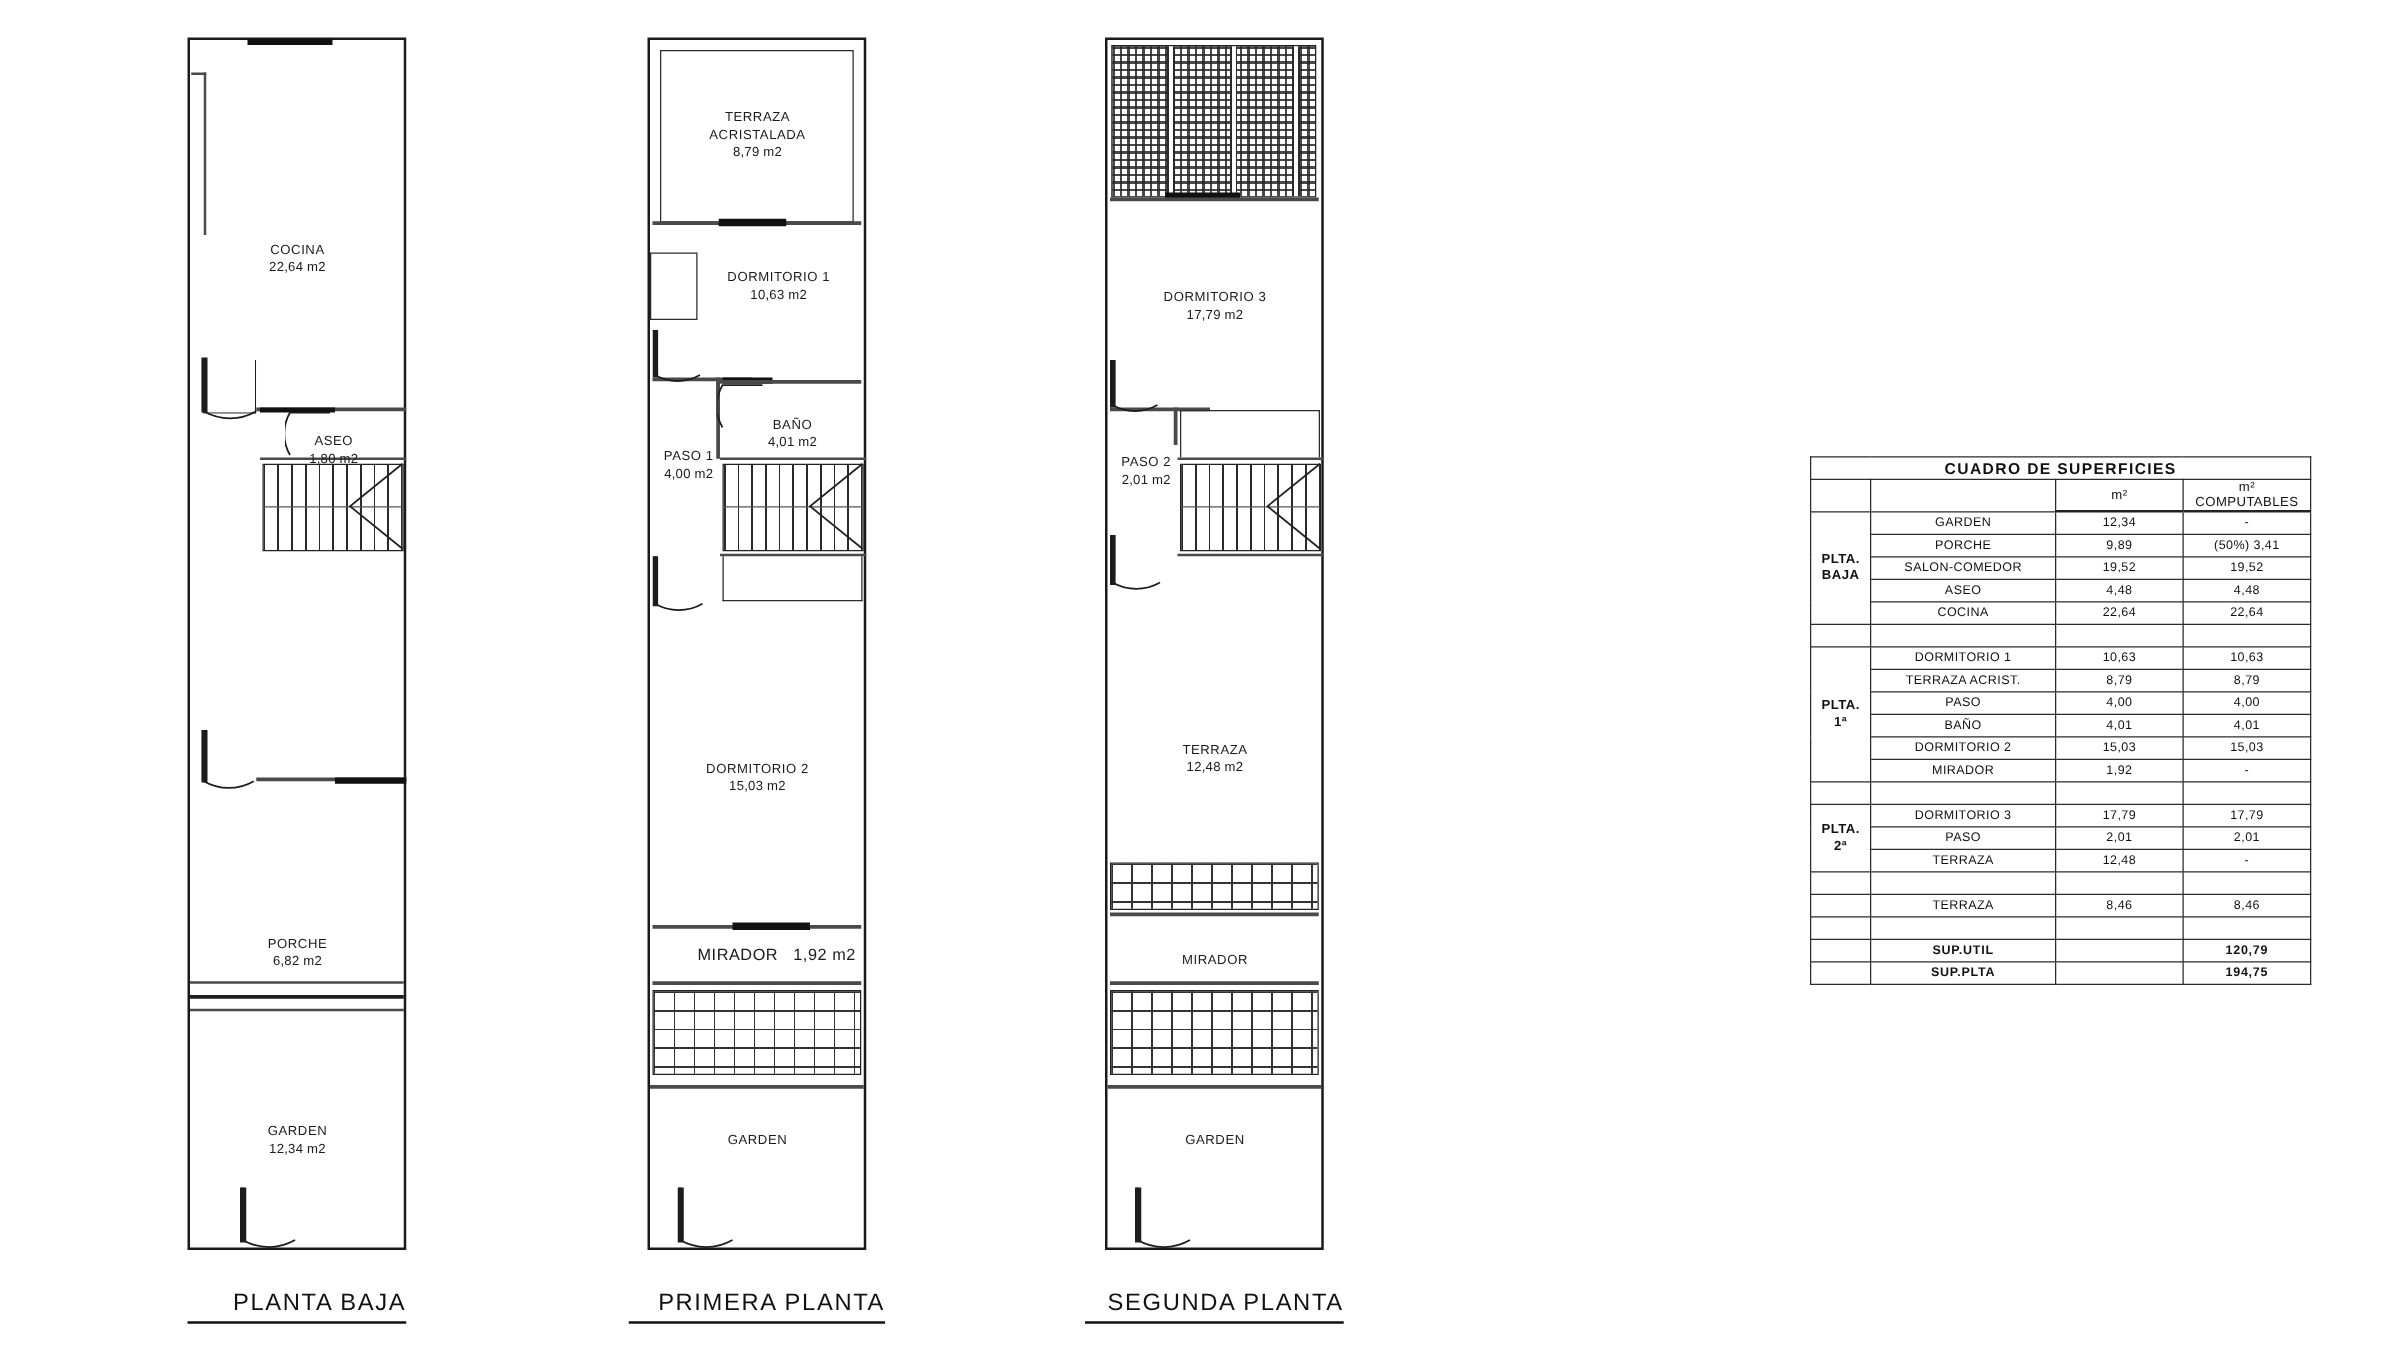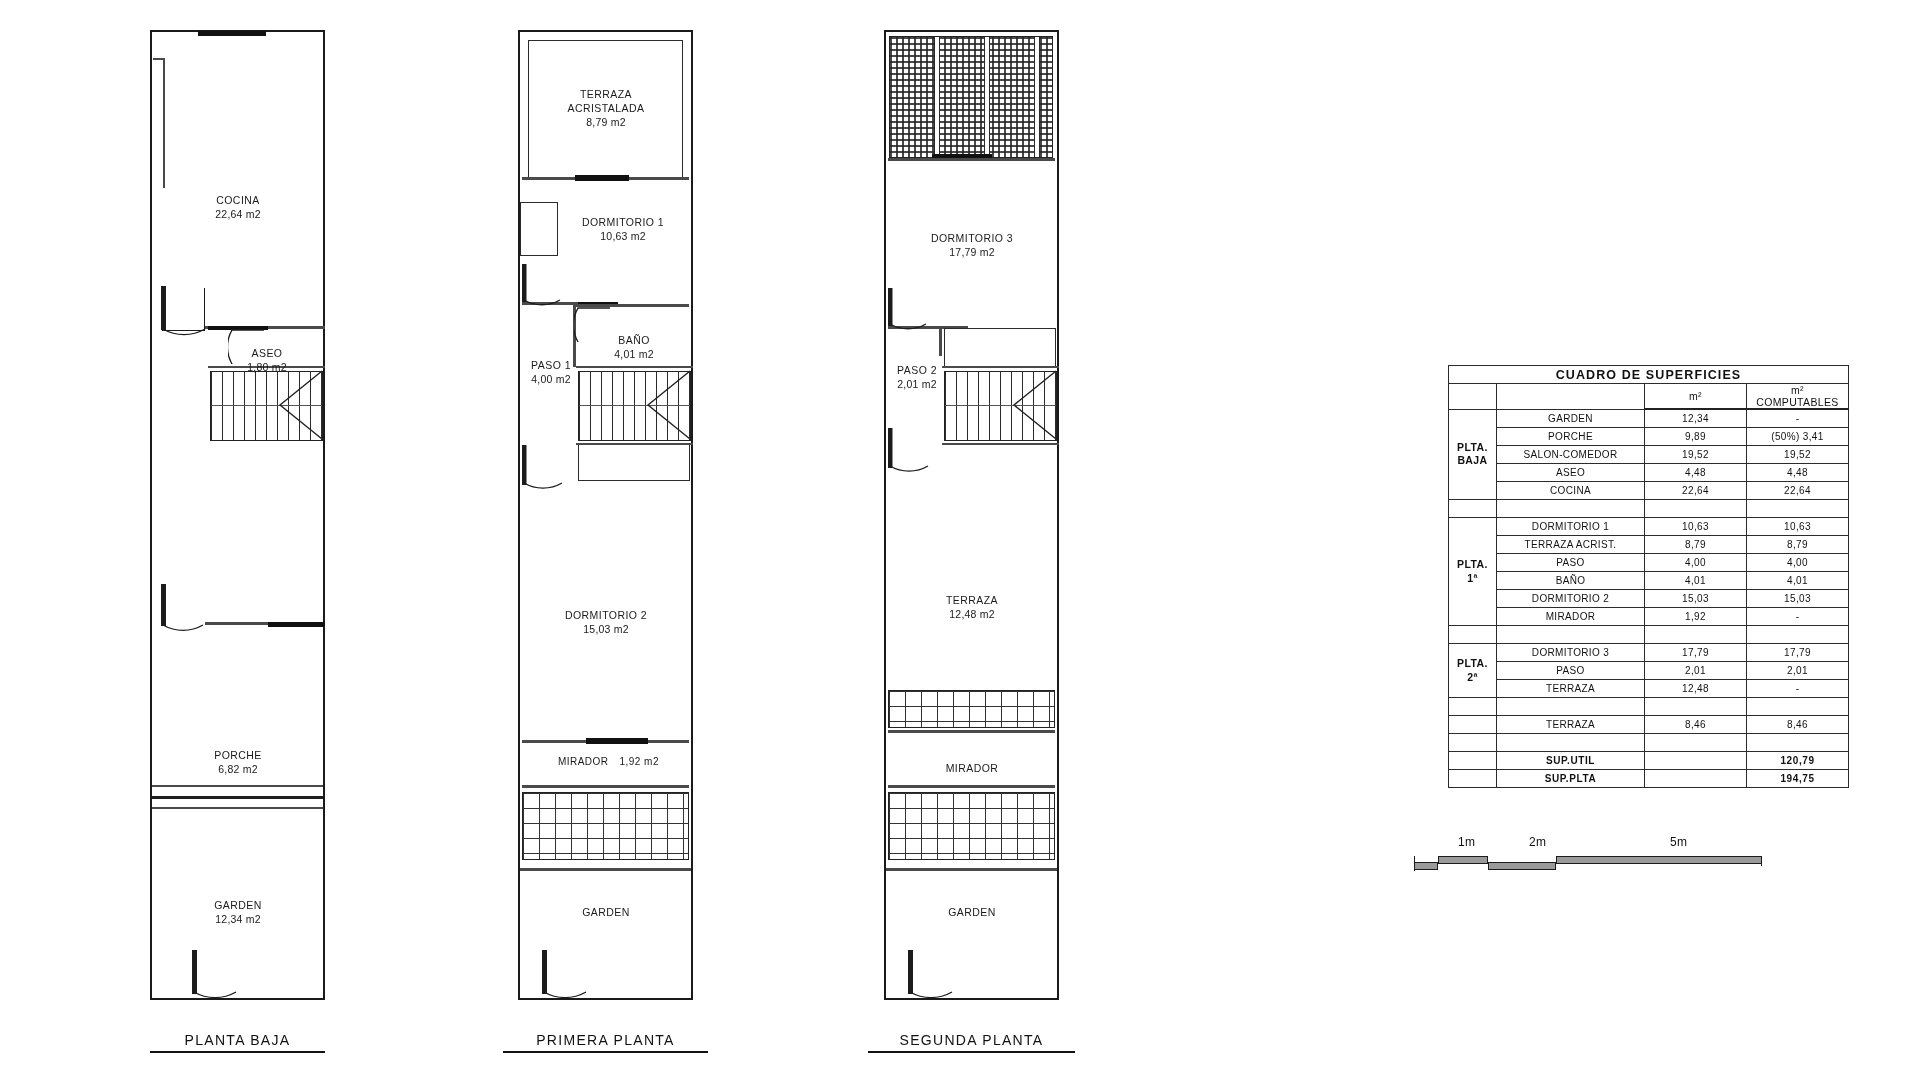--- a/index.html
+++ b/index.html
@@ -23,21 +23,21 @@
   .lintel{position:absolute;background:#111;}
 
   
   .lbl{
     position:absolute;text-align:center;line-height:1.32;
     font-size:10.5px;letter-spacing:.45px;color:#1a1a1a;
     white-space:pre-line;pointer-events:none;
   }
   .lbl .area{display:block;letter-spacing:.2px;}
   .lbl-inline{
-    position:absolute;font-size:10px;letter-spacing:.45px;color:#1a1a1a;
+    position:absolute;font-size:13px;letter-spacing:.45px;color:#1a1a1a;
     white-space:nowrap;
   }
 
   
   .stair{position:absolute;border:1.6px solid #222;box-sizing:border-box;background:#fff;}
   .steps{position:absolute;left:0;top:0;width:100%;height:100%;
     background:repeating-linear-gradient(to right,
       #2a2a2a 0px,#2a2a2a 1.4px,transparent 1.4px,transparent 11px);}
   .midline{position:absolute;background:#555;height:1.4px;left:0;right:0;}
 
@@ -65,21 +65,21 @@
       repeating-linear-gradient(to bottom,#2a2a2a 0 2px,transparent 2px 6px);
     background-blend-mode:multiply;opacity:.85;
   }
   .meshbars{position:absolute;inset:0;
     background:repeating-linear-gradient(to right,transparent 0 44px,#ffffff 44px 50px);}
   .meshbars-line{position:absolute;inset:0;
     background:repeating-linear-gradient(to right,transparent 0 44px,#2a2a2a 44px 45.4px,transparent 45.4px 48.6px,#2a2a2a 48.6px 50px);}
 
   
   .plantitle{
-    position:absolute;text-align:center;font-size:14px;letter-spacing:1.3px;
+    position:absolute;text-align:right;font-size:19px;letter-spacing:1.3px;
     color:#111;padding-bottom:3px;border-bottom:2px solid #111;
   }
 
   
   .table-wrap{position:absolute;margin-left:15px;}
   table.surf{
     border-collapse:collapse;table-layout:fixed;width:100%;
     font-size:10px;letter-spacing:.35px;color:#111;
   }
   table.surf td{
@@ -476,26 +476,14 @@
           <tr>
             <td class="noborder"></td>
             <td class="total">SUP.PLTA</td>
             <td></td>
             <td class="total">194,75</td>
           </tr>
         </tbody>
     </table>
   </div>
 
-  <div class="scalebar" style="left:1412px;top:815px;width:430px;height:55px;">
-    <div class="sb-lbl" style="left:46px;top:20px;">1m</div>
-    <div class="sb-lbl" style="left:117px;top:20px;">2m</div>
-    <div class="sb-lbl" style="left:258px;top:20px;">5m</div>
-
-    <div class="sb-seg" style="left:2px;top:47px;width:24px;height:8px;background:#9a9a9a;"></div>
-    <div class="sb-seg" style="left:26px;top:41px;width:50px;height:8px;background:#9a9a9a;"></div>
-    <div class="sb-seg" style="left:76px;top:47px;width:68px;height:8px;background:#9a9a9a;"></div>
-    <div class="sb-seg" style="left:144px;top:41px;width:206px;height:8px;background:#9a9a9a;"></div>
-    <div class="sb-tick" style="left:2px;top:41px;height:15px;"></div>
-    <div class="sb-tick" style="left:349px;top:41px;height:10px;"></div>
-  </div>
 
 </div>
 
 </body></html>

